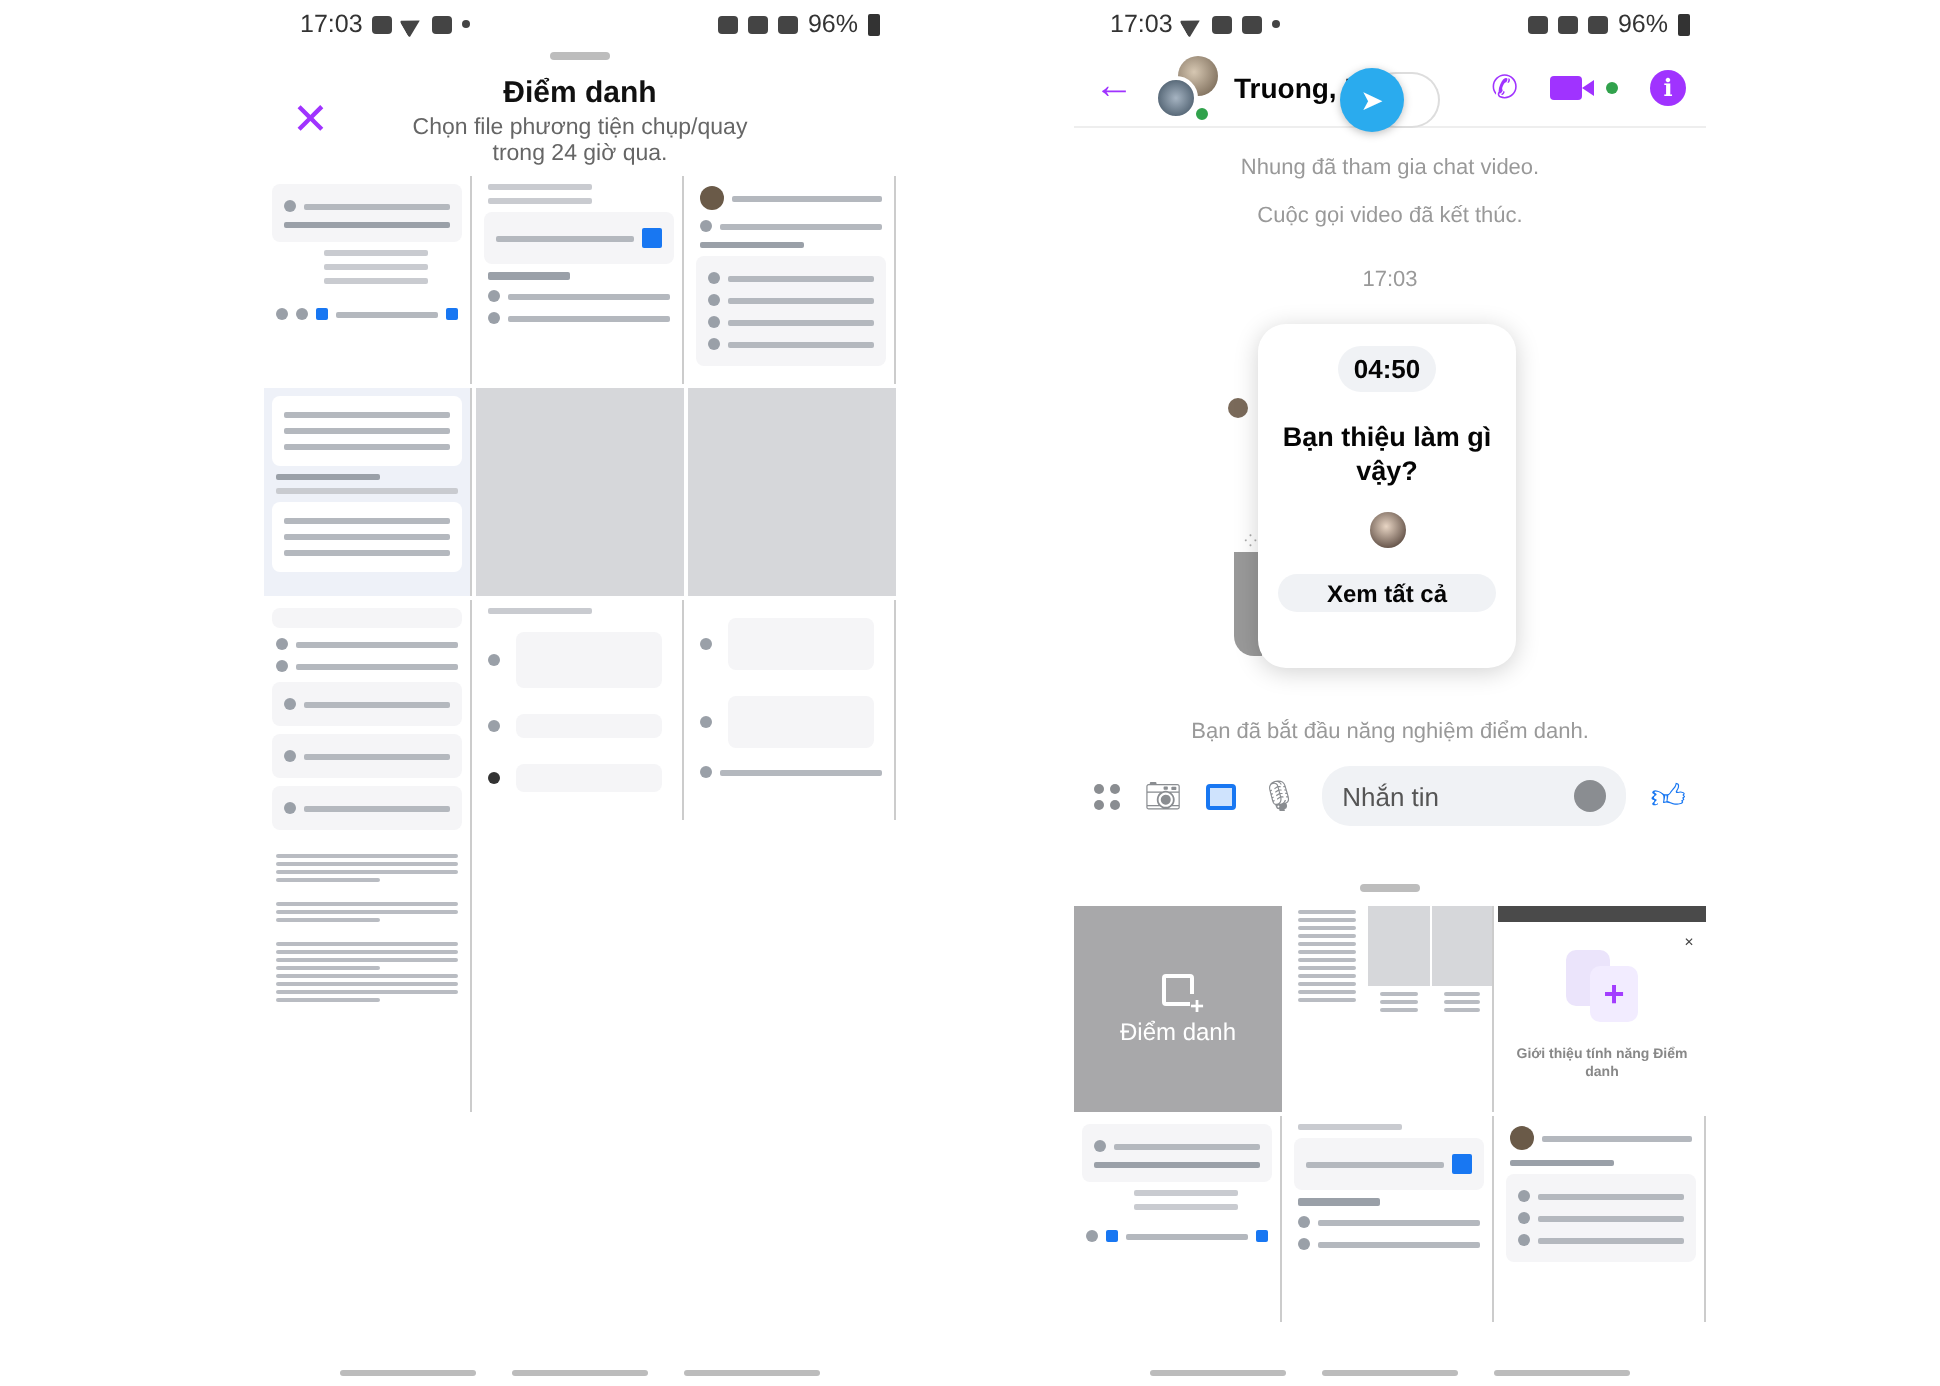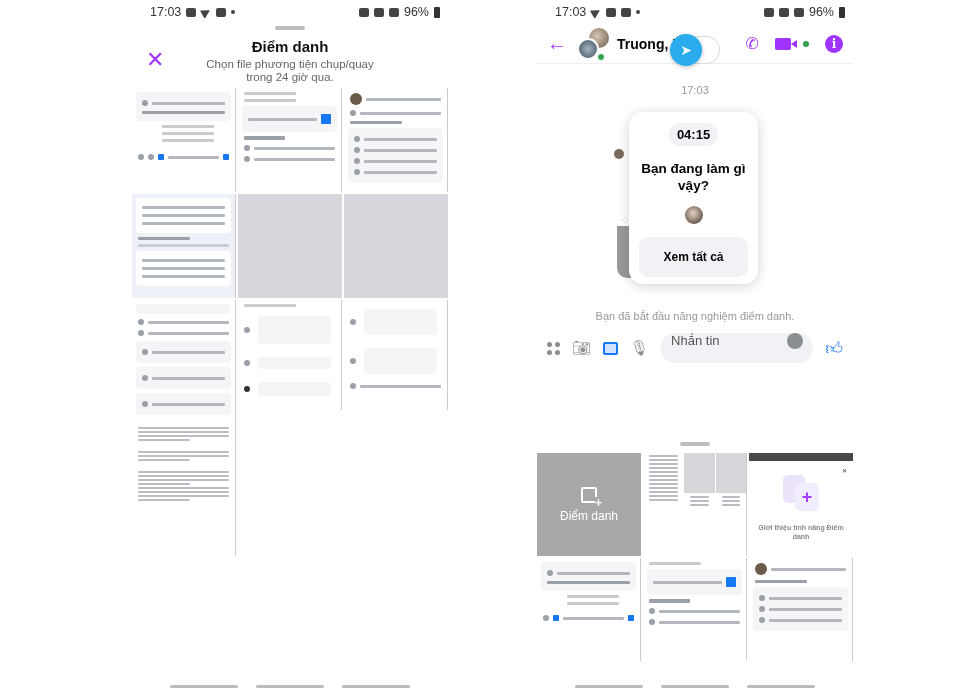--- a/index.html
+++ b/index.html
@@ -54,28 +54,28 @@
   .sys2 { margin-top: 12px; }
   .sys-time { margin-top: 20px; }
   .chat-body { position: relative; height: 340px; }
   .chat-avatar { position: absolute; left: 77px; top: 53px; width: 10px; height: 10px; border-radius: 50%; background: #7a6a5a; }
   .shadow-card { position: absolute; left: 80px; top: 130px; width: 14px; height: 52px; background: #999; border-radius: 0 0 0 10px; }
   .mini-dots { position: absolute; left: 85px; top: 118px; font-size: 8px; color: #aaa; }
   .dlg { position: absolute; left: 92px; top: 16px; width: 129px; height: 172px; background: #fff; border-radius: 14px; box-shadow: 0 2px 12px rgba(0,0,0,.18); text-align: center; }
   .timer { display: inline-block; margin-top: 11px; background: #f0f2f5; border-radius: 12px; padding: 4px 8px; font-size: 13px; font-weight: bold; }
   .dlg-q { font-size: 13.5px; font-weight: bold; line-height: 17px; margin-top: 14px; padding: 0 8px; }
   .dlg-av { width: 18px; height: 18px; border-radius: 50%; background: radial-gradient(circle at 45% 40%, #e8d5c4, #3b2a22); margin: 12px auto 0; }
-  .dlg-btn { margin: 13px 10px 0; background: #f0f2f5; border-radius: 10px; height: 40px; font-size: 12px; font-weight: bold; display: flex; align-items: center; justify-content: center; cursor: pointer; }
+  .dlg-btn { margin: 13px 10px 0; background: #f0f2f5; border-radius: 10px; height: 19px; font-size: 12px; font-weight: bold; display: flex; align-items: center; justify-content: center; cursor: pointer; }
   .sys-start { position: absolute; top: 214px; width: 100%; text-align: center; font-size: 11px; color: #999; }
   .composer { position: absolute; top: 236px; left: 0; width: 100%; height: 32px; display: flex; align-items: center; padding: 0 10px; gap: 12px; }
   .c-ic { color: #8a8d91; font-size: 15px; }
   .grid-ic { display: grid; grid-template-columns: 5px 5px; gap: 3px; }
   .grid-ic span { width: 5px; height: 5px; border-radius: 50%; background: #8a8d91; }
   .img-ic { width: 15px; height: 13px; border: 2px solid #1877f2; border-radius: 2px; background: #cfe3fd; }
-  .msg-input { flex: 1; height: 30px; background: #f0f2f5; border-radius: 14px; display: flex; align-items: flex-start; padding: 0 10px; font-size: 13px; color: #555; justify-content: space-between; }
+  .msg-input { flex: 1; height: 30px; background: #f0f2f5; border-radius: 14px; display: flex; align-items: center; padding: 0 10px; font-size: 13px; color: #555; justify-content: space-between; }
   .emoji { width: 16px; height: 16px; border-radius: 50%; background: #8a8d91; }
   .like { color: #1877f2; font-size: 17px; }
   .handle2 { position: absolute; top: 442px; left: 143px; width: 30px; height: 4px; background: #bdbdbd; border-radius: 2px; }
   .r-grid { position: absolute; top: 453px; left: 0; width: 100%; }
   .r-grid .thumb { height: 103px; }
   .checkin-tile { background: #a8a8aa; display: flex; flex-direction: column; align-items: center; justify-content: center; color: #fff; }
   .checkin-ic { width: 16px; height: 16px; border: 2px solid #fff; border-radius: 2px; position: relative; margin-bottom: 6px; }
   .checkin-ic::after { content: "+"; position: absolute; right: -7px; bottom: -8px; background: #a8a8aa; font-size: 12px; font-weight: bold; line-height: 12px; }
   .checkin-label { font-size: 12px; }
   .intro-tile { background: #fff; text-align: center; }
@@ -343,29 +343,31 @@
       <span style="display:flex;align-items:center;gap:10px">
         <span class="vid"></span>
         <span class="vid-dot" style="margin-left:2px"></span>
       </span>
       <span class="info">i</span>
     </div>
   </div>
   <div class="tg-ring"></div>
   <div class="tg-bubble">➤</div>
 
+  <div class="sys sys1">Nhung đã tham gia chat video.</div>
+  <div class="sys sys2">Cuộc gọi video đã kết thúc.</div>
   <div class="sys sys-time">17:03</div>
 
   <div class="chat-body">
     <span class="chat-avatar"></span>
     <span class="mini-dots">⁘</span>
     <span class="shadow-card"></span>
     <div class="dlg">
-      <div class="timer">04:15</div>
-      <div class="dlg-q">Bạn đang làm gì vậy?</div>
+      <div class="timer">04:50</div>
+      <div class="dlg-q">Bạn thiệu làm gì vậy?</div>
       <div class="dlg-av"></div>
       <div class="dlg-btn">Xem tất cả</div>
     </div>
     <div class="sys-start">Bạn đã bắt đầu năng nghiệm điểm danh.</div>
     <div class="composer">
       <span class="grid-ic">
           <span></span>
           <span></span>
           <span></span>
           <span></span>

